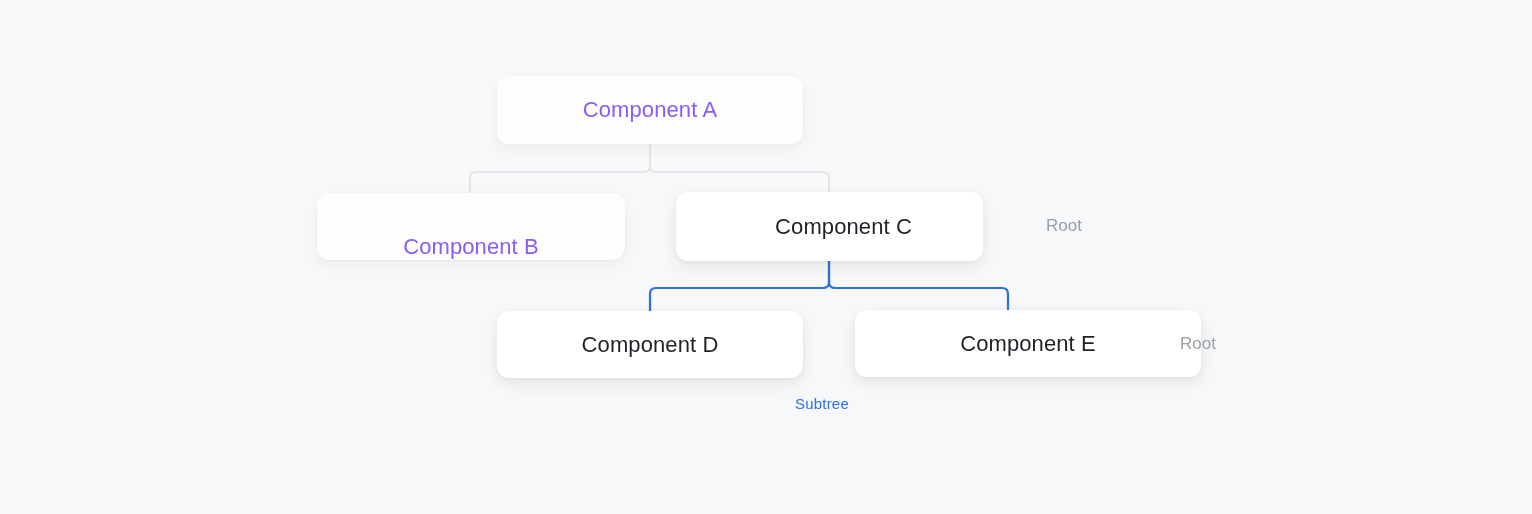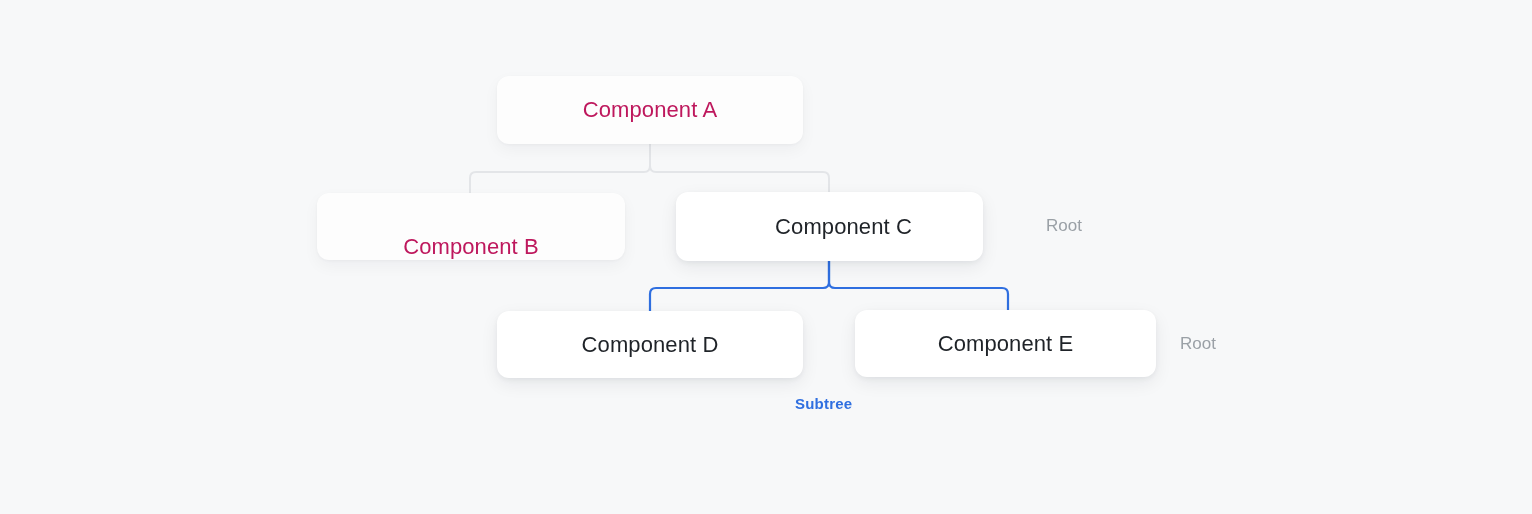--- a/index.html
+++ b/index.html
@@ -28,49 +28,49 @@
     display: flex;
     align-items: center;
     justify-content: center;
     font-size: 22px;
     letter-spacing: 0.1px;
     box-sizing: border-box;
     box-shadow: 0 6px 18px rgba(15, 23, 42, 0.07),
                 0 2px 5px rgba(15, 23, 42, 0.05);
   }
   .node.dim {
-    color: #be185d;
+    color: #8b5cf6;
     background: #fdfdfd;
     box-shadow: 0 6px 16px rgba(15, 23, 42, 0.045),
                 0 1px 3px rgba(15, 23, 42, 0.035);
   }
   .node.active {
     color: #1f2328;
   }
 
   #node-a { left: 497px; top: 76px;  width: 306px; height: 68px; }
   #node-b { left: 317px; top: 193px; width: 308px; height: 67px; align-items: flex-end; }
   #node-c { left: 676px; top: 192px; width: 307px; height: 69px; padding-left: 28px; }
   #node-d { left: 497px; top: 311px; width: 306px; height: 67px; align-items: center; }
-  #node-e { left: 855px; top: 310px; width: 301px; height: 67px; }
+  #node-e { left: 855px; top: 310px; width: 346px; height: 67px; }
 
   
   .side-label {
     position: absolute;
     font-size: 17px;
     color: #9aa0a6;
     white-space: nowrap;
   }
   #label-root { left: 998px; top: 216px; margin-left: 48px; }
   #label-leaf { left: 1180px; top: 334px; }
 
   .subtree-label {
     position: absolute;
     font-size: 15px;
-    font-weight: bold;
+    font-weight: normal;
     color: #2f6fe0;
     white-space: nowrap;
     letter-spacing: 0.2px;
   }
   #label-subtree { left: 795px; top: 395px; }
 
   
   #connectors {
     position: absolute;
     left: 0;

